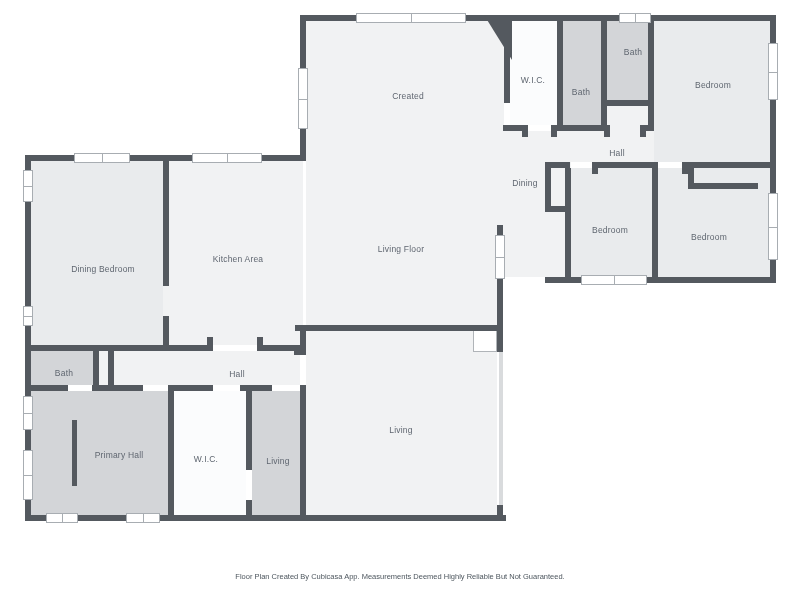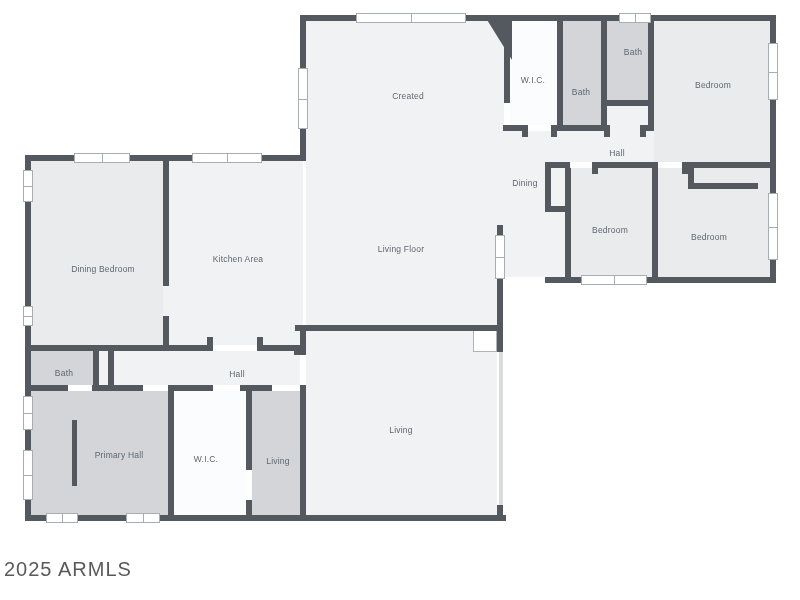--- a/index.html
+++ b/index.html
@@ -143,14 +143,14 @@
     <div class="lbl" style="left:103px;top:269px">Dining Bedroom</div>
     <div class="lbl" style="left:238px;top:259px">Kitchen Area</div>
     <div class="lbl" style="left:64px;top:373px">Bath</div>
     <div class="lbl" style="left:237px;top:374px">Hall</div>
     <div class="lbl" style="left:119px;top:455px">Primary Hall</div>
     <div class="lbl" style="left:206px;top:459px">W.I.C.</div>
     <div class="lbl" style="left:278px;top:461px">Living</div>
     <div class="lbl" style="left:401px;top:430px">Living</div>
   </div>
 
-  <div class="watermark">2025 ARMLS</div>
+  <div class="footer">Floor Plan Created By Cubicasa App. Measurements Deemed Highly Reliable But Not Guaranteed.</div>
 </div>
 
 </body></html>

